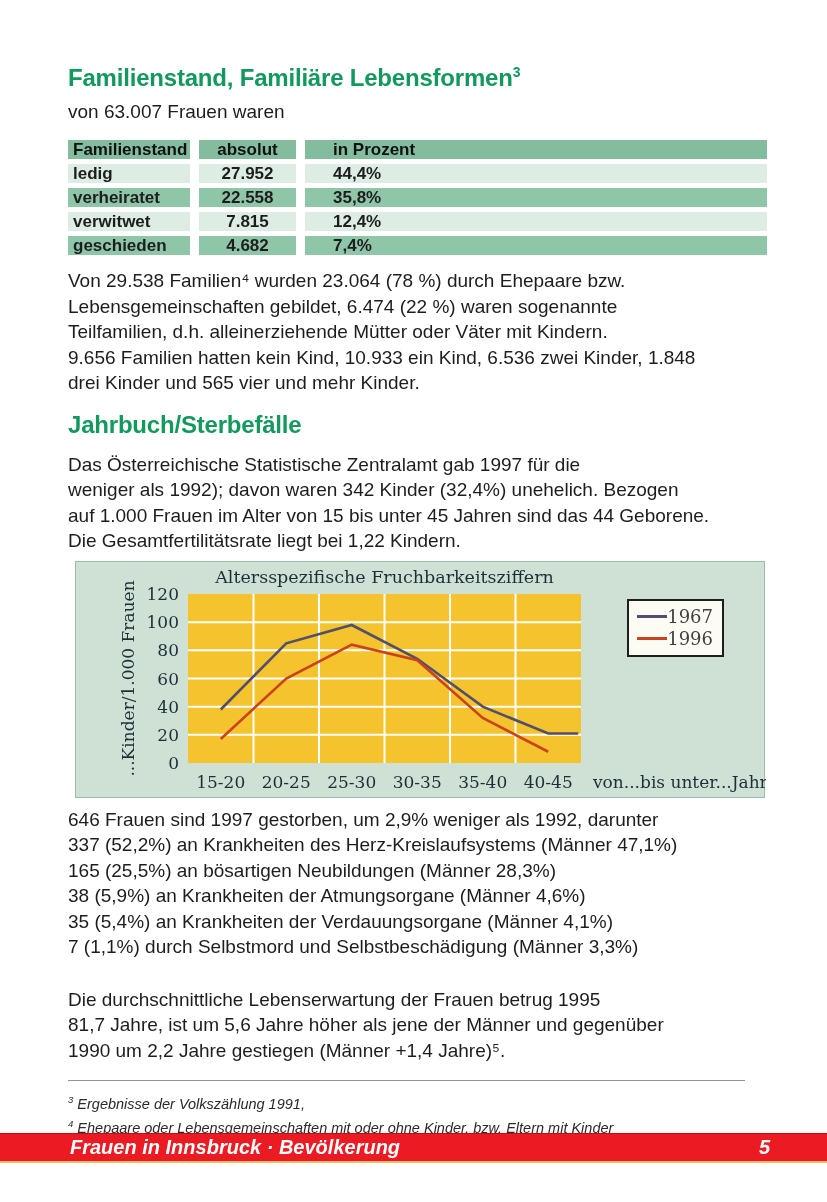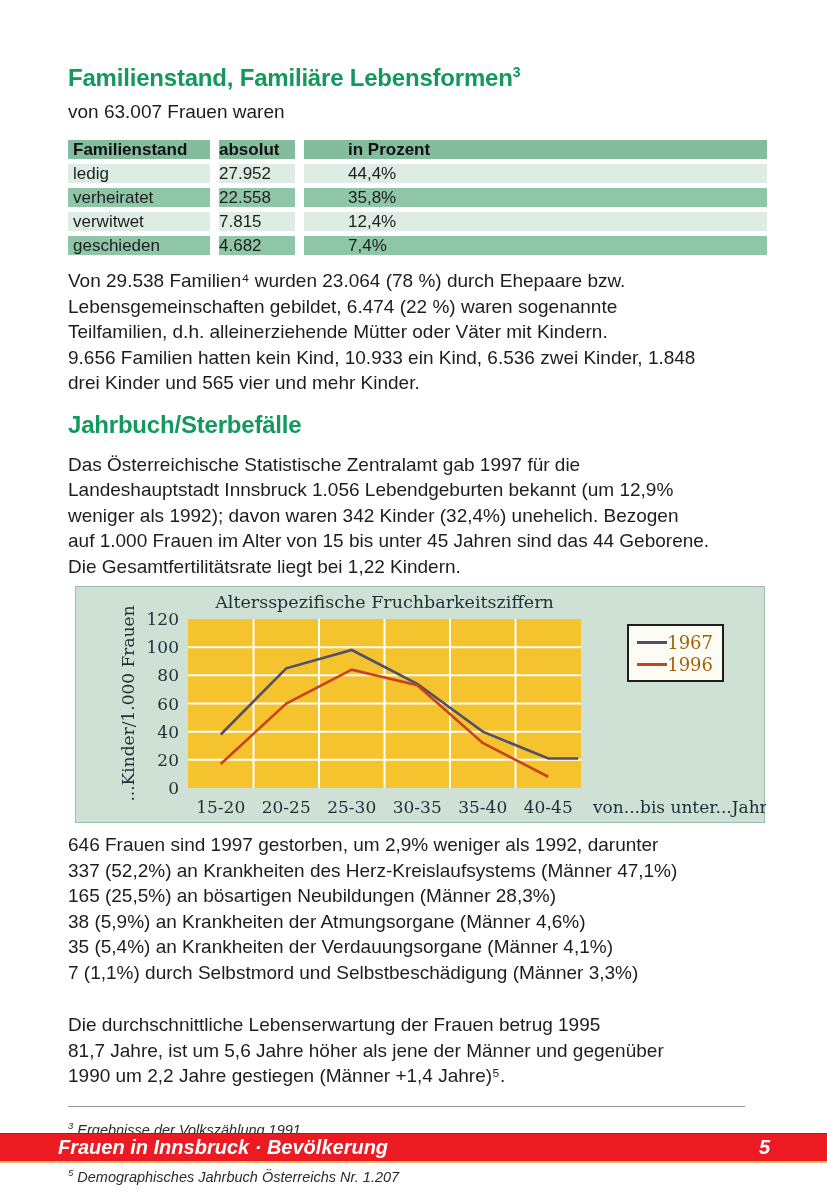--- a/index.html
+++ b/index.html
@@ -13,24 +13,24 @@
   h1.sec-title, h2.sec-title {
     color:#13985e; font-size:24px; font-weight:bold; letter-spacing:-0.2px;
     line-height:28px;
   }
   h1.sec-title sup, h2.sec-title sup { font-size:14px; }
   .subtitle { font-size:19px; margin-top:9px; }
   
   .ftable { margin-top:17px; font-size:17px; }
   .trow { display:flex; gap:9px; margin-bottom:5px; }
   .trow:last-child { margin-bottom:9px; }
-  .cell { height:19px; line-height:19px; }
-  .c1 { width:142px; padding-left:5px; }
-  .c2 { width:76px; text-align:left; }
-  .c3 { flex:1; padding-left:44px; }
+  .cell { height:19px; line-height:19px;font-weight:bold; }
+  .c1 { width:122px; padding-left:5px; }
+  .c2 { width:97px; text-align:center; }
+  .c3 { flex:1; padding-left:28px; }
   .thead .cell { background:#84bc9e; font-weight:bold; color:#111; }
   .rlight .cell { background:#ddede3; }
   .rdark  .cell { background:#8fc6a8; }
   
   .para { margin-top:13px; font-size:19px; }
   .para .tline { line-height:25.5px; white-space:nowrap; }
   h2.sec-title { margin-top:15px; }
   
   .figure {
     position:relative; width:690px; height:237px; margin:7px 0 9px 7px;
@@ -38,36 +38,36 @@
   }
   .chart-svg { position:absolute; left:0; top:0; }
   .ctext { font-family:"DejaVu Serif", serif; font-size:17px; fill:#1c2f38; }
   .ctitle { font-size:17.5px; }
   .legend {
     position:absolute; top:37px; right:40px; background:#fcfcf4;
     border:2px solid #1d1d1d; padding:5px 9px 5px 8px;
   }
   .legend-item { display:flex; align-items:center; height:22px; }
   .legend-swatch { display:inline-block; width:30px; height:3px; }
-  .legend-label { font-family:"DejaVu Serif", serif; font-size:18px; color:#a16207; }
+  .legend-label { font-family:"DejaVu Serif", serif; font-size:18px; color:#404040; }
   
   .deaths { margin-top:8px; }
   .life { margin-top:27px; }
   .fdivider {
     border:none; border-top:1.5px solid #949494; width:677px; margin:17px 0 9px 0;
   }
   .footnote { font-style:italic; font-size:14.5px; line-height:19px; color:#2a2a2a; }
   .footnote sup { font-size:9.5px; }
   
   .footer {
     position:absolute; left:0; top:1133px; width:827px; height:30px;
     background:#ec1b23; border-top:1px solid #c00e16; border-bottom:2px solid #f2bc6a;
   }
   .footer-title {
-    position:absolute; left:58px; top:0; line-height:27px; color:#ffffff;
+    position:absolute; left:70px; top:0; line-height:27px; color:#ffffff;
     font-size:20px; font-weight:bold; font-style:italic;
   }
   .footer-page {
     position:absolute; right:57px; top:0; line-height:27px; color:#ffffff;
     font-size:20px; font-weight:bold; font-style:italic;
   }
 </style>
 </head>
 <body>
 
@@ -111,21 +111,20 @@
       <div class="tline">Lebensgemeinschaften gebildet, 6.474 (22 %) waren sogenannte</div>
       <div class="tline">Teilfamilien, d.h. alleinerziehende Mütter oder Väter mit Kindern.</div>
       <div class="tline">9.656 Familien hatten kein Kind, 10.933 ein Kind, 6.536 zwei Kinder, 1.848</div>
       <div class="tline">drei Kinder und 565 vier und mehr Kinder.</div>
     </div>
 
     <h2 class="sec-title">Jahrbuch/Sterbefälle</h2>
 
     <div class="para">
       <div class="tline">Das Österreichische Statistische Zentralamt gab 1997 für die</div>
-      <div class="tline">Landeshauptstadt Innsbruck 1.056 Lebendgeburten bekannt (um 12,9%</div>
       <div class="tline">weniger als 1992); davon waren 342 Kinder (32,4%) unehelich. Bezogen</div>
       <div class="tline">auf 1.000 Frauen im Alter von 15 bis unter 45 Jahren sind das 44 Geborene.</div>
       <div class="tline">Die Gesamtfertilitätsrate liegt bei 1,22 Kindern.</div>
     </div>
 
     <div class="figure">
       <svg id="chart-svg" class="chart-svg" width="690" height="237">
           <rect x="112" y="32" width="393" height="169" fill="#f5c32d"></rect>
           <line x1="112" y1="172.83333333333334" x2="505" y2="172.83333333333334" stroke="#ffffff" stroke-width="2"></line>
           <line x1="112" y1="144.66666666666669" x2="505" y2="144.66666666666669" stroke="#ffffff" stroke-width="2"></line>

